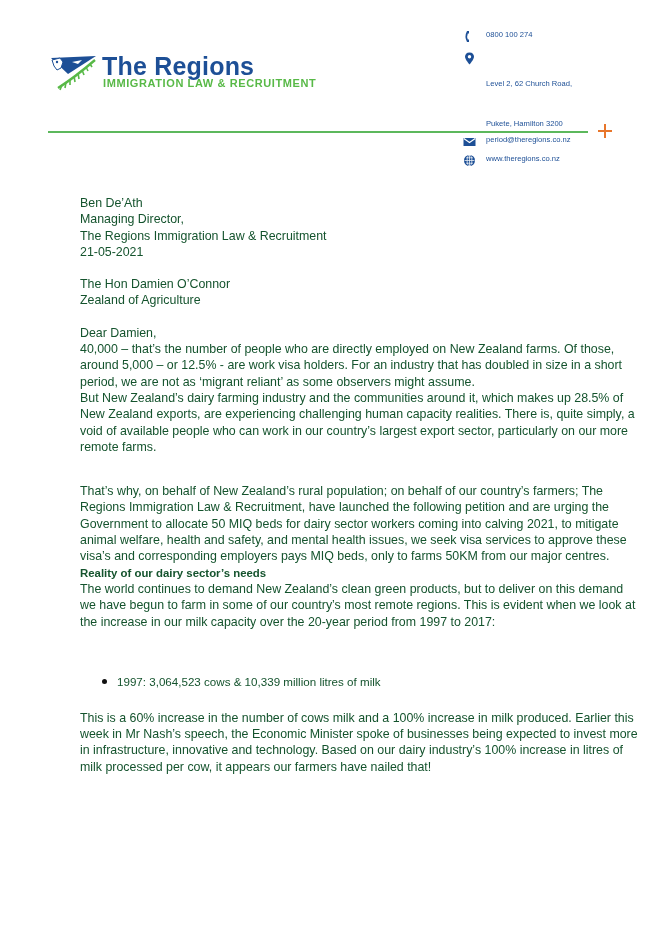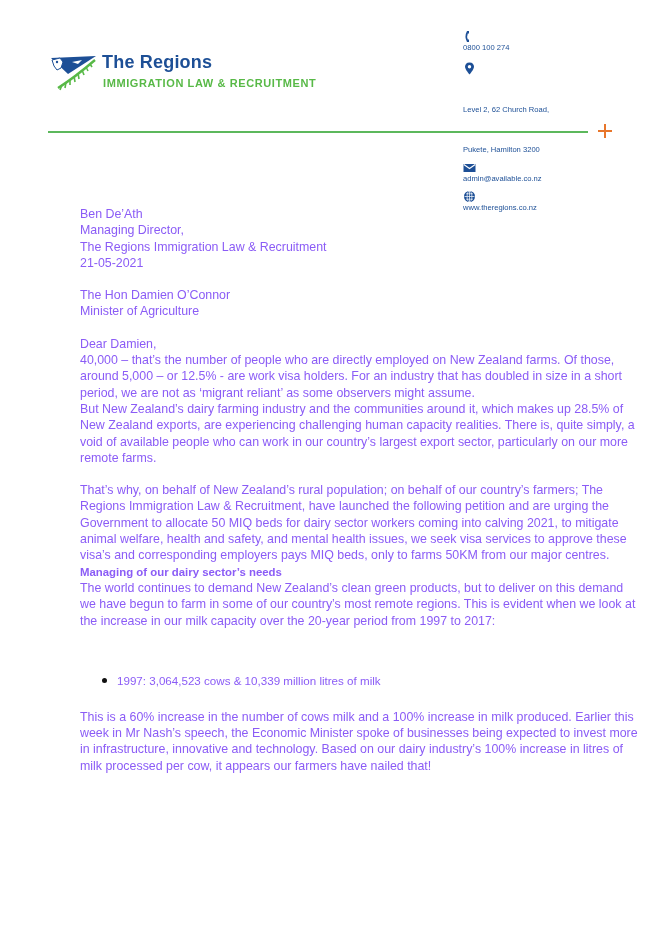--- a/index.html
+++ b/index.html
@@ -2,43 +2,43 @@
 <html><head>
   <meta charset="utf-8">
   <style>
     html, body { margin: 0; padding: 0; background: #ffffff; }
     body { width: 668px; height: 943px; position: relative; overflow: hidden;
            font-family: "Liberation Sans", sans-serif; color: #1f1f1f; }
 
     
     .logo { position: absolute; left: 48px; top: 50px; width: 230px; height: 44px; }
     .logo-mark { position: absolute; left: 0; top: 2px; width: 50px; height: 40px; }
-    .logo-title { position: absolute; left: 54px; top: 2px; font-size: 18px; font-weight: bold;
+    .logo-title { position: absolute; left: 54px; top: 2px; font-size: 25px; font-weight: bold;
                   color: #1d4f96; letter-spacing: 0.2px; white-space: nowrap; }
     .logo-sub { position: absolute; left: 55px; top: 27px; font-size: 11px; font-weight: bold;
                 color: #58b947; letter-spacing: 0.6px; white-space: nowrap; }
 
     .contact { position: absolute; left: 463px; top: 30px; width: 190px; }
-    .contact-row { display: flex; align-items: flex-start; margin-bottom: 6px; flex-direction: column; }
+    .contact-row { display: flex; align-items: flex-start; margin-bottom: 6px; }
     .contact-row .ic { width: 13px; height: 13px; margin-right: 10px; flex: none; margin-top: 0px; }
     .contact-row .txt { font-size: 7.6px; color: #1d4f96; line-height: 10px; white-space: nowrap; }
     .contact-row .txt .line { display: block; margin-top: 30px; }
 
     .rule { position: absolute; left: 48px; top: 131px; width: 540px; height: 2px; background: #5cb85c; }
     .plus { position: absolute; left: 598px; top: 124px; width: 14px; height: 14px; }
     .plus::before, .plus::after { content: ""; position: absolute; background: #e8762b; }
     .plus::before { left: 6px; top: 0; width: 2px; height: 14px; }
     .plus::after { left: 0; top: 6px; width: 14px; height: 2px; }
 
     
-    .letter { position: absolute; left: 80px; top: 206px; width: 560px;
-              font-family: "Liberation Sans", sans-serif; font-size: 12.4px; line-height: 16.3px; color: #8b5cf6; }
+    .letter { position: absolute; left: 80px; top: 195px; width: 560px;
+              font-family: "Liberation Sans", sans-serif; font-size: 12.4px; line-height: 16.3px; color: #14532d; }
     .letter p { margin: 0; }
     .block { margin-bottom: 16px; }
-    .para { margin-bottom: 16px; }
+    .para { margin-bottom: 28px; }
     .heading { font-weight: bold; font-size: 11.4px; }
     .bullets { list-style: none; margin: 0; padding: 0 0 0 22px; }
     .bullets li { position: relative; padding-left: 15px; font-size: 11.6px; line-height: 17px; margin-top: 43px; }
     .bullets li::before { content: ""; position: absolute; left: 0; top: 6px; width: 5px; height: 5px;
                           border-radius: 50%; background: #111; }
   </style>
 </head>
 <body>
 
 <div class="logo">
@@ -81,21 +81,21 @@
     <span class="txt">
       <span class="line">Level 2, 62 Church Road,</span>
       <span class="line">Pukete, Hamilton 3200</span>
     </span>
   </div>
   <div class="contact-row">
     <svg class="ic" viewBox="0 0 13 13">
       <rect x="0.5" y="3" width="12" height="8" fill="#1d4f96"></rect>
       <path d="M0.8 3.5 L6.5 7.5 L12.2 3.5" stroke="#ffffff" stroke-width="1.1" fill="none"></path>
     </svg>
-    <span class="txt">admin@available.co.nz</span>
+    <span class="txt">period@theregions.co.nz</span>
   </div>
   <div class="contact-row">
     <svg class="ic" viewBox="0 0 13 13">
       <circle cx="6.5" cy="6.5" r="5.5" fill="#1d4f96"></circle>
       <path d="M1.5 6.5 H11.5 M6.5 1 V12 M3 3.8 H10 M3 9.2 H10" stroke="#ffffff" stroke-width="0.7" fill="none"></path>
       <ellipse cx="6.5" cy="6.5" rx="2.4" ry="5.5" stroke="#ffffff" stroke-width="0.7" fill="none"></ellipse>
     </svg>
     <span class="txt">www.theregions.co.nz</span>
   </div>
 </div>
@@ -106,33 +106,33 @@
 <div class="letter">
   <div class="block">
     <p>Ben De’Ath</p>
     <p>Managing Director,</p>
     <p>The Regions Immigration Law &amp; Recruitment</p>
     <p>21-05-2021</p>
   </div>
 
   <div class="block">
     <p>The Hon Damien O’Connor</p>
-    <p>Minister of Agriculture</p>
+    <p>Zealand of Agriculture</p>
   </div>
 
   <p class="block">Dear Damien,</p>
 
   <div class="para">
     <p>40,000 – that’s the number of people who are directly employed on New Zealand farms. Of those, around 5,000 – or 12.5% - are work visa holders. For an industry that has doubled in size in a short period, we are not as ‘migrant reliant’ as some observers might assume.</p>
     <p>But New Zealand’s dairy farming industry and the communities around it, which makes up 28.5% of New Zealand exports, are experiencing challenging human capacity realities. There is, quite simply, a void of available people who can work in our country’s largest export sector, particularly on our more remote farms.</p>
   </div>
 
   <p class="para">That’s why, on behalf of New Zealand’s rural population; on behalf of our country’s farmers; The Regions Immigration Law &amp; Recruitment, have launched the following petition and are urging the Government to allocate 50 MIQ beds for dairy sector workers coming into calving 2021, to mitigate animal welfare, health and safety, and mental health issues, we seek visa services to approve these visa’s and corresponding employers pays MIQ beds, only to farms 50KM from our major centres.</p>
 
   <div>
-    <p class="heading">Managing of our dairy sector’s needs</p>
+    <p class="heading">Reality of our dairy sector’s needs</p>
     <p>The world continues to demand New Zealand’s clean green products, but to deliver on this demand we have begun to farm in some of our country’s most remote regions. This is evident when we look at the increase in our milk capacity over the 20-year period from 1997 to 2017:</p>
     <ul class="bullets">
       <li>1997: 3,064,523 cows &amp; 10,339 million litres of milk</li>
     </ul>
     <p style="margin-top:20px">This is a 60% increase in the number of cows milk and a 100% increase in milk produced. Earlier this week in Mr Nash’s speech, the Economic Minister spoke of businesses being expected to invest more in infrastructure, innovative and technology. Based on our dairy industry’s 100% increase in litres of milk processed per cow, it appears our farmers have nailed that!</p>
   </div>
 </div>
 
 </body></html>

